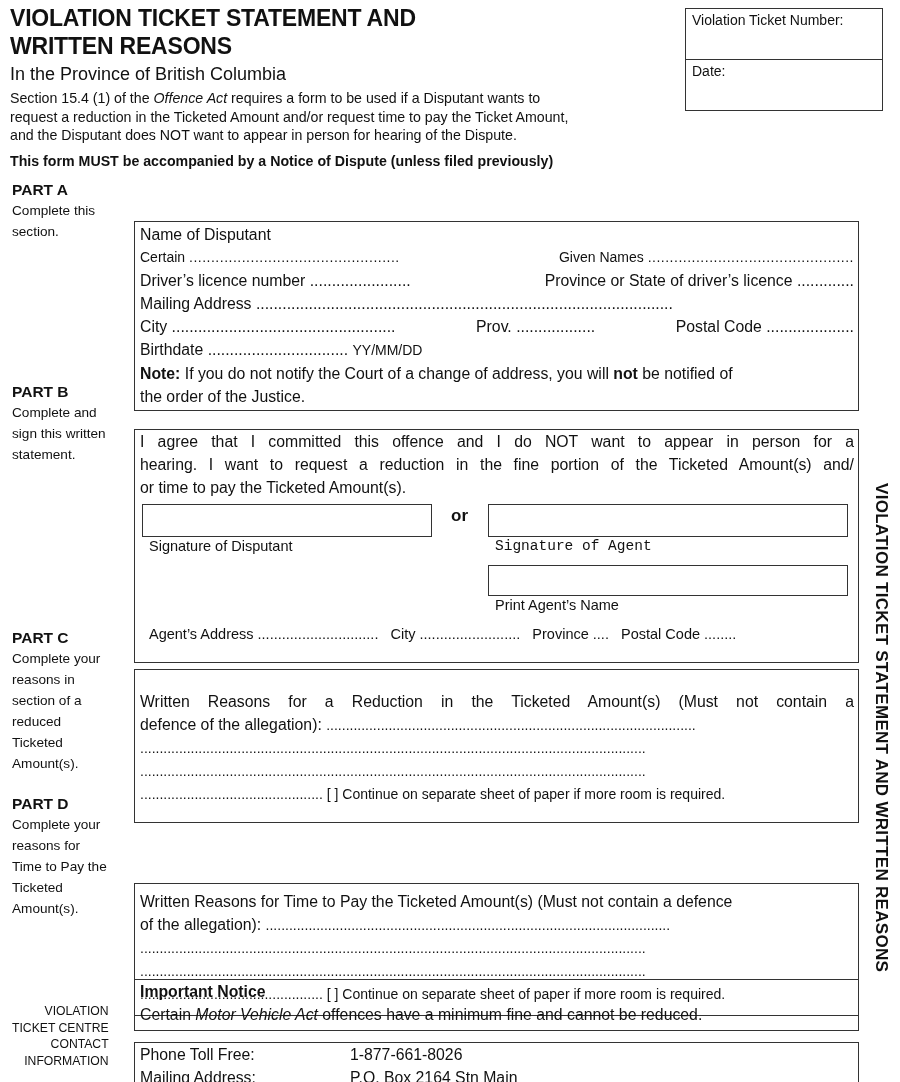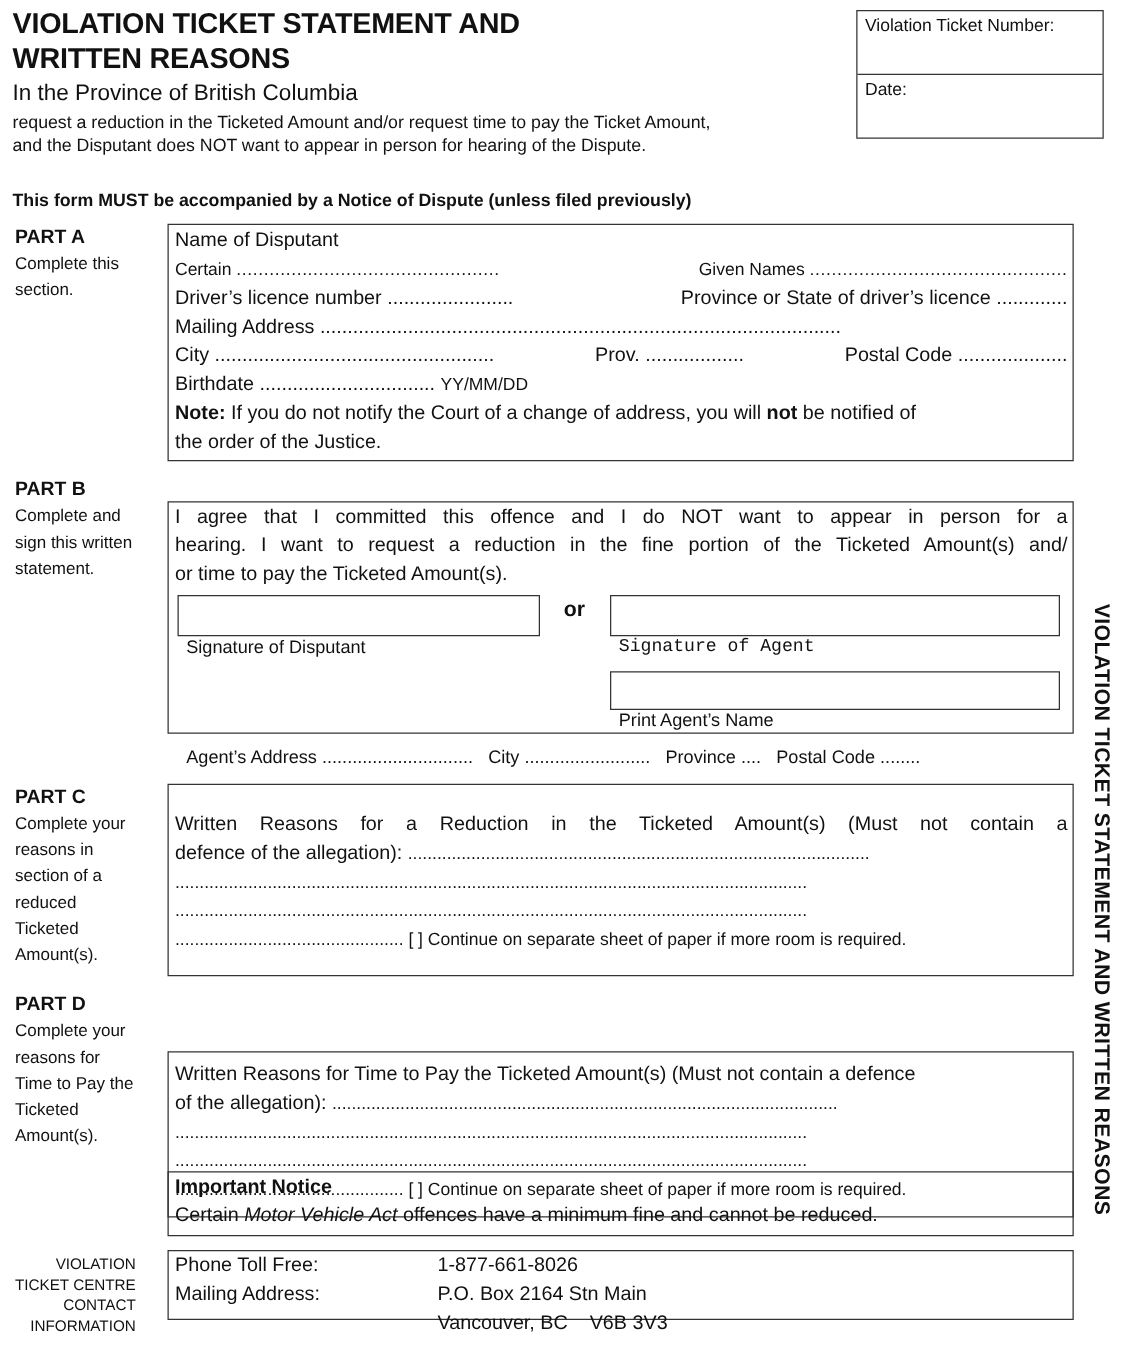--- a/index.html
+++ b/index.html
@@ -12,27 +12,27 @@
   .intro-bold { left: 10px; top: 152px; font-size: 14.2px; font-weight: bold; line-height: 18px; }
 
   .ticket-box { left: 685px; top: 8px; width: 198px; height: 103px; border: 1.3px solid #333; }
   .ticket-box .cell { height: 50px; padding: 3px 6px; font-size: 14px; }
   .ticket-box .cell + .cell { border-top: 1.3px solid #333; }
 
   .part-label { left: 12px; font-size: 13.6px; line-height: 21px; }
   .part-label .hd { font-size: 15.5px; font-weight: bold; display: block; line-height: 21px; }
   .side-info { left: 12px; top: 1003px; font-size: 12.2px; line-height: 16.5px; text-align: right; }
 
-  .box { left: 134px; width: 725px; border: 1.3px solid #333; }
+  .box { left: 134px; width: 725px; border: 1.3px solid #333; margin-top: 42px; }
   .box .ln { font-size: 15.8px; line-height: 23px; padding-left: 5px; padding-right: 4px; white-space: nowrap; }
   .box .small { font-size: 14px; }
   .just { text-align: justify; text-align-last: justify; white-space: normal !important; }
 
   .partA { top: 179px; height: 190px; padding-top: 1px; }
-  .partB { top: 401px; height: 186px; }
+  .partB { top: 387px; height: 234px; }
   .partC { top: 627px; height: 154px; }
   .partD { top: 841px; height: 133px; }
   .notice { top: 937px; height: 52px; }
   .contact { top: 1000px; height: 56px; }
 
   .sig { border: 1.3px solid #333; height: 33px; }
   .sig-label { font-size: 14.5px; }
 
   .dots { letter-spacing: 0.5px; }
 
@@ -44,20 +44,21 @@
 </style>
 </head>
 <body>
 
 <div class="abs title">
   <div>VIOLATION TICKET STATEMENT AND</div>
   <div>WRITTEN REASONS</div>
 </div>
 <div class="abs subtitle">In the Province of British Columbia</div>
 <div class="abs intro">
+  <div><span>Section 15.4 (1) of the </span><i>Offence Act</i><span> requires a form to be used if a Disputant wants to</span></div>
   <div>request a reduction in the Ticketed Amount and/or request time to pay the Ticket Amount,</div>
   <div>and the Disputant does NOT want to appear in person for hearing of the Dispute.</div>
 </div>
 <div class="abs intro-bold">This form MUST be accompanied by a Notice of Dispute (unless filed previously)</div>
 
 <div class="abs ticket-box">
   <div class="cell">
     <span>Violation Ticket Number:</span>
   </div>
   <div class="cell">

